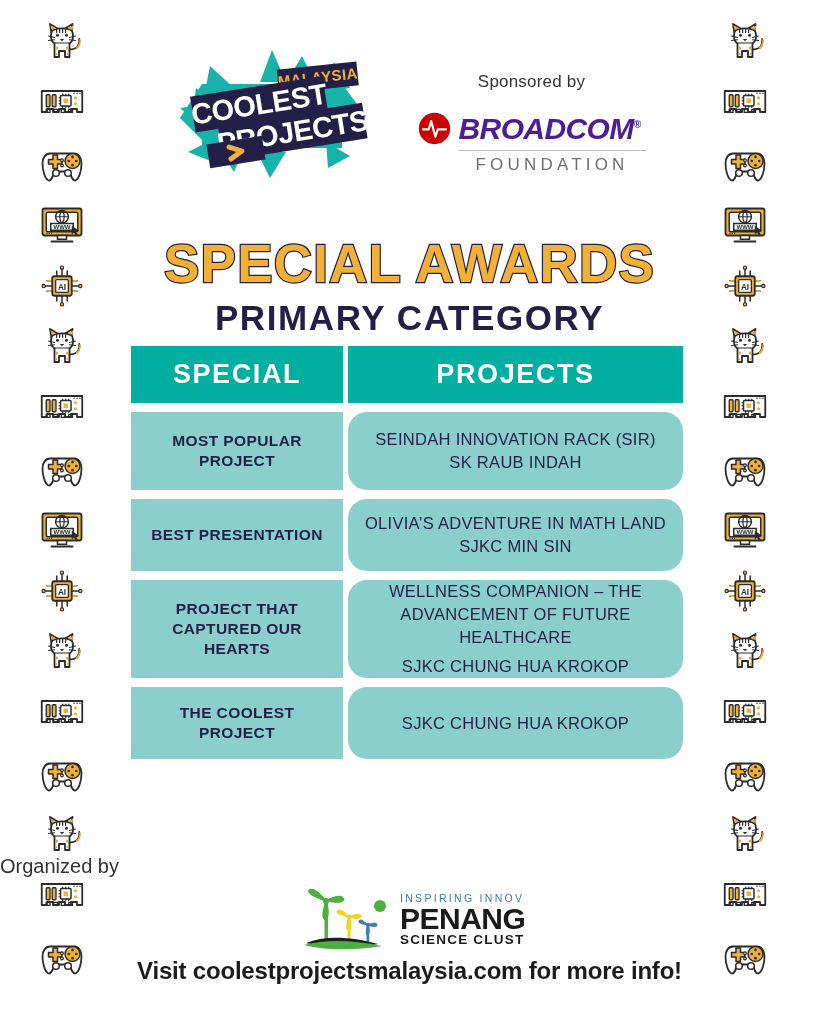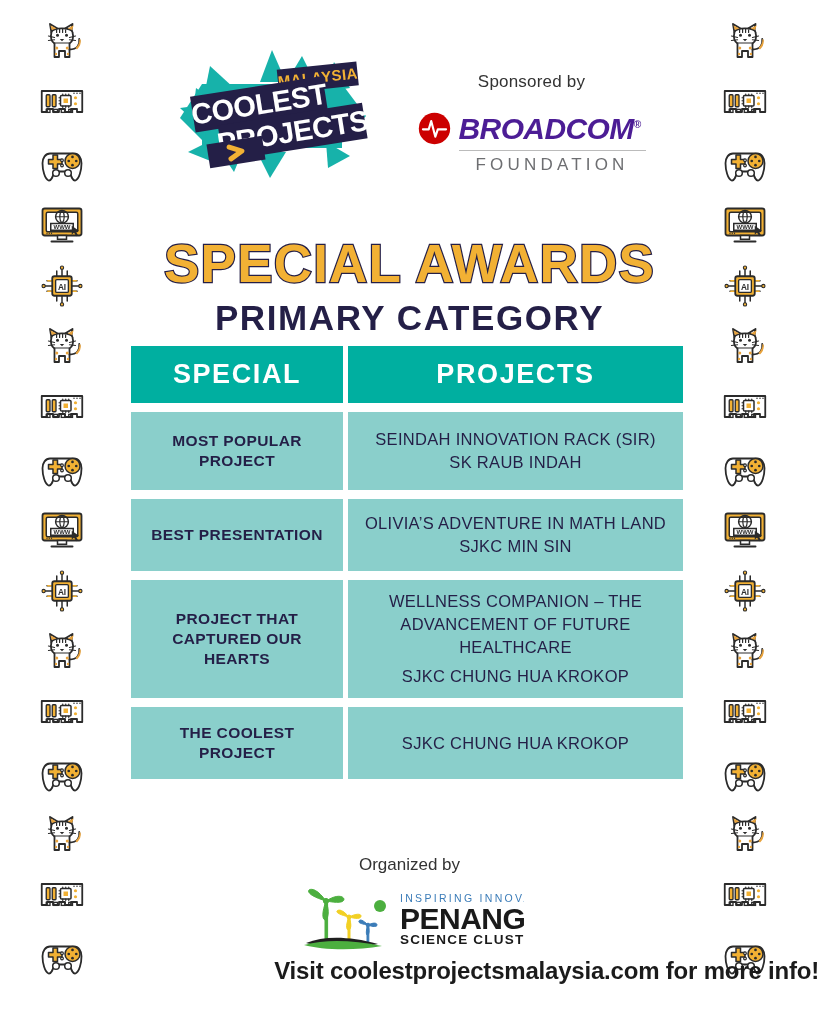--- a/index.html
+++ b/index.html
@@ -151,52 +151,52 @@
     font-size: 15.5px;
     font-weight: bold;
     letter-spacing: .4px;
     line-height: 1.28;
   }
   .trow.body .cell.projects {
     font-size: 16.5px;
     font-weight: normal;
     letter-spacing: .3px;
     line-height: 1.38;
+    border-radius: 19px;
   }
   .cell-lines { display: block; }
   .cell-lines .ln2 { display: block; }
   .cell-lines .gap { display: block; height: 7px; }
 
   .r1 .cell { height: 78px; }
   .r2 .cell { height: 72px; }
-  .r3 .cell { height: 118px; justify-content: center; }
+  .r3 .cell { height: 98px; justify-content: center; }
   .r4 .cell { height: 72px; }
   .r5 .cell { height: 83px; }
 
   
   .organized-by {
     position: absolute;
     left: 0; top: 855px;
     width: 819px;
-    text-align: center;
-    font-size: 17px;
+    font-size: 20px;
     color: #333333;
   }
   .psc-logo {
     position: absolute;
     left: 296px; top: 884px;
     width: 228px; height: 68px;
   }
   .psc-logo svg { width: 100%; height: 100%; display: block; }
 
   .visit {
     position: absolute;
     left: 0; top: 957px;
     width: 819px;
-    text-align: right;
+    text-align: center;
     font-size: 24px;
     font-weight: bold;
     color: #1b1b1b;
     letter-spacing: -0.2px;
   }
 </style>
 </head>
 <body>
 
 <div class="poster">

